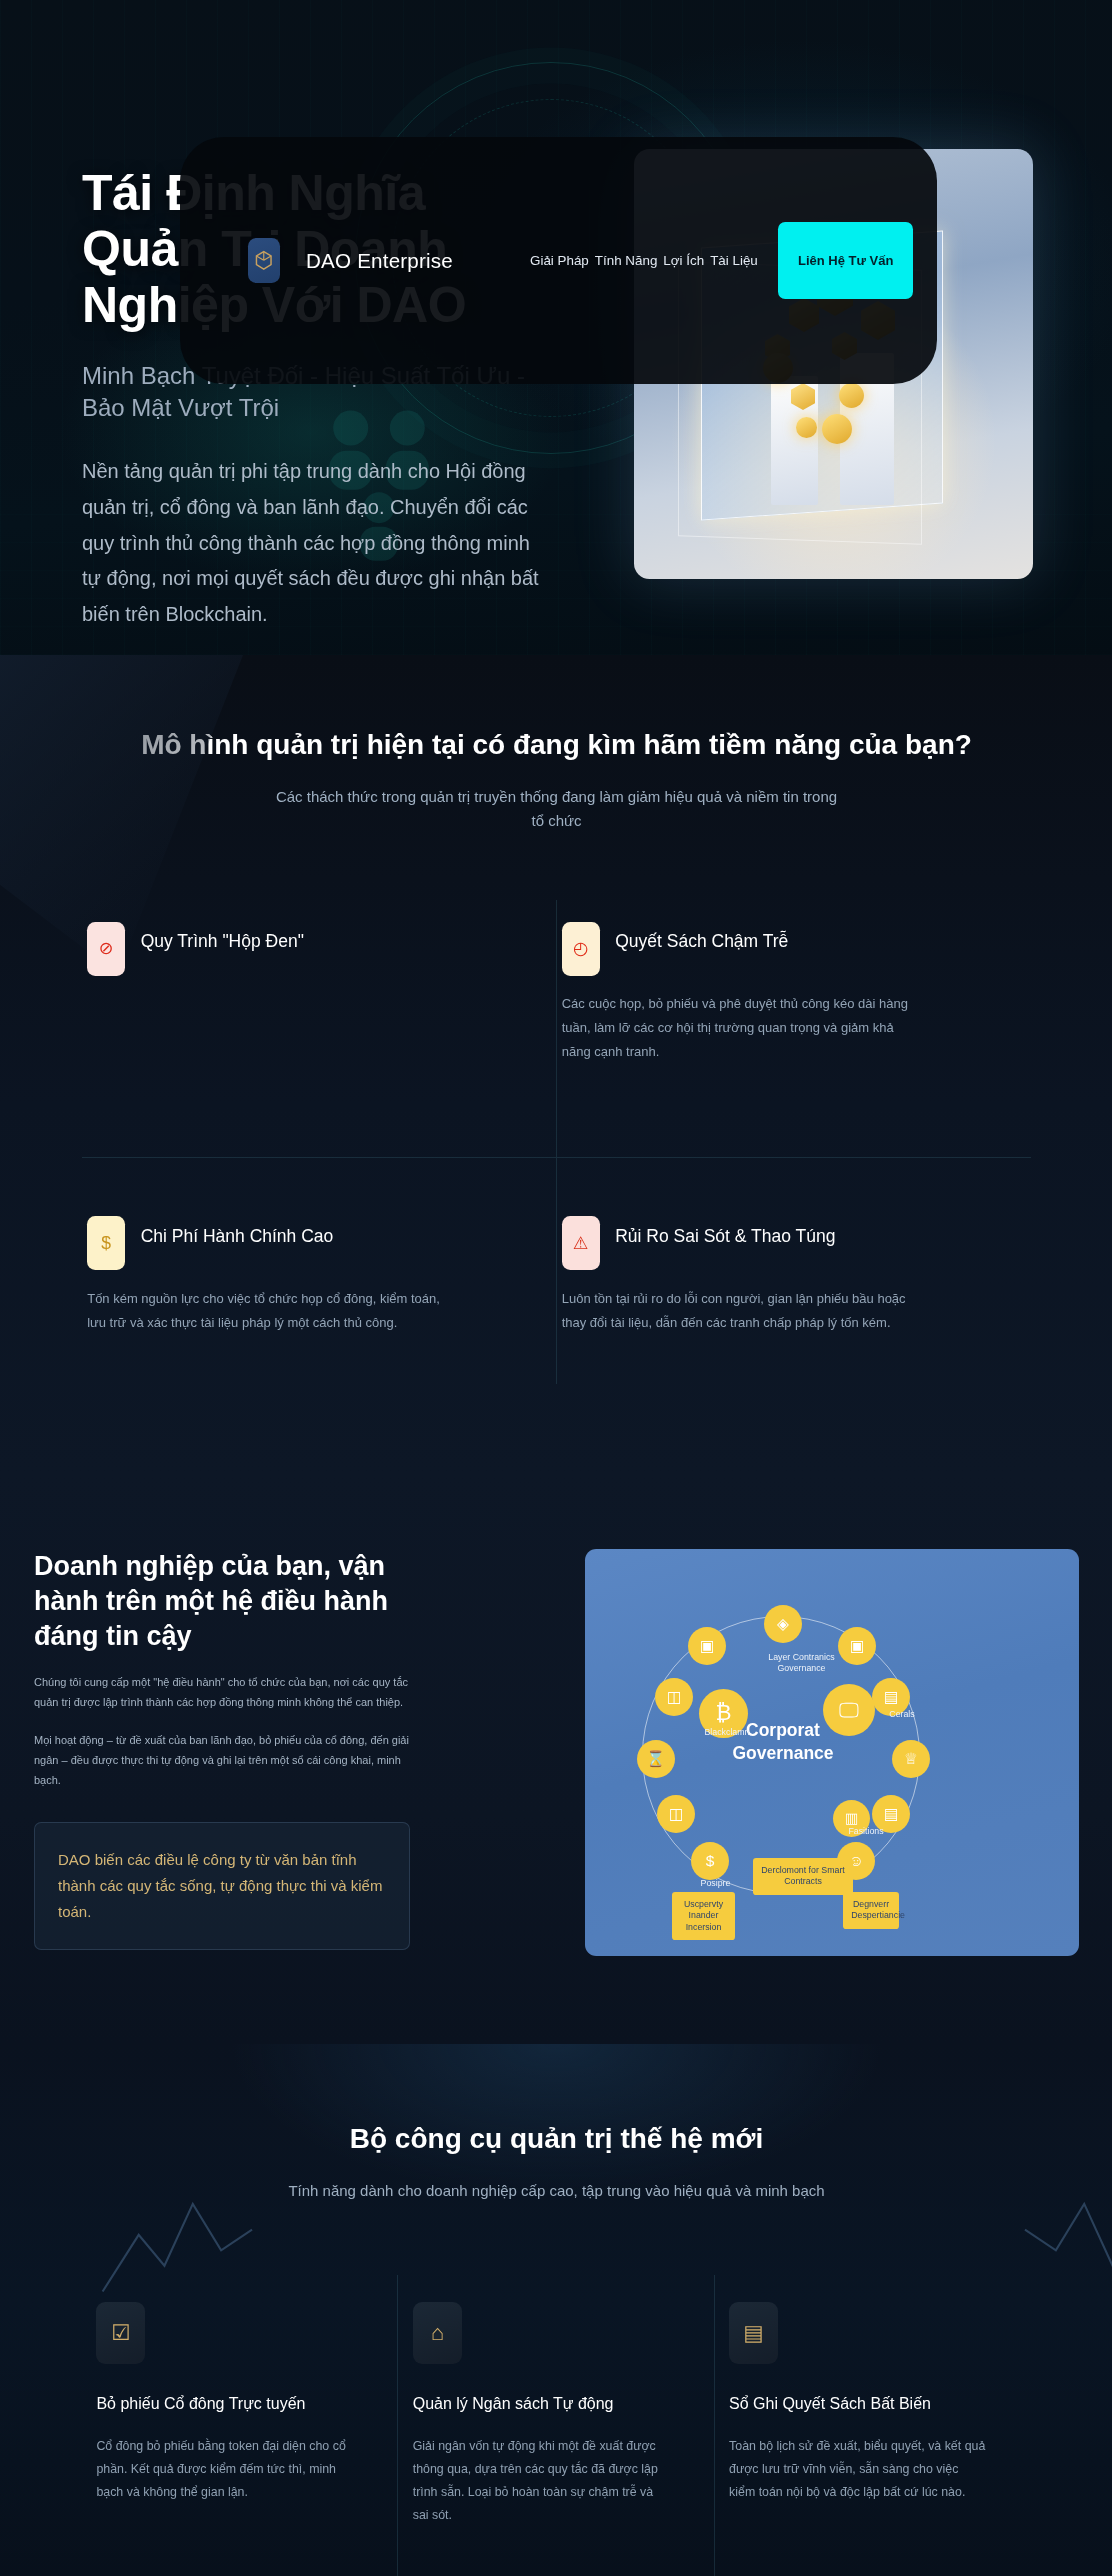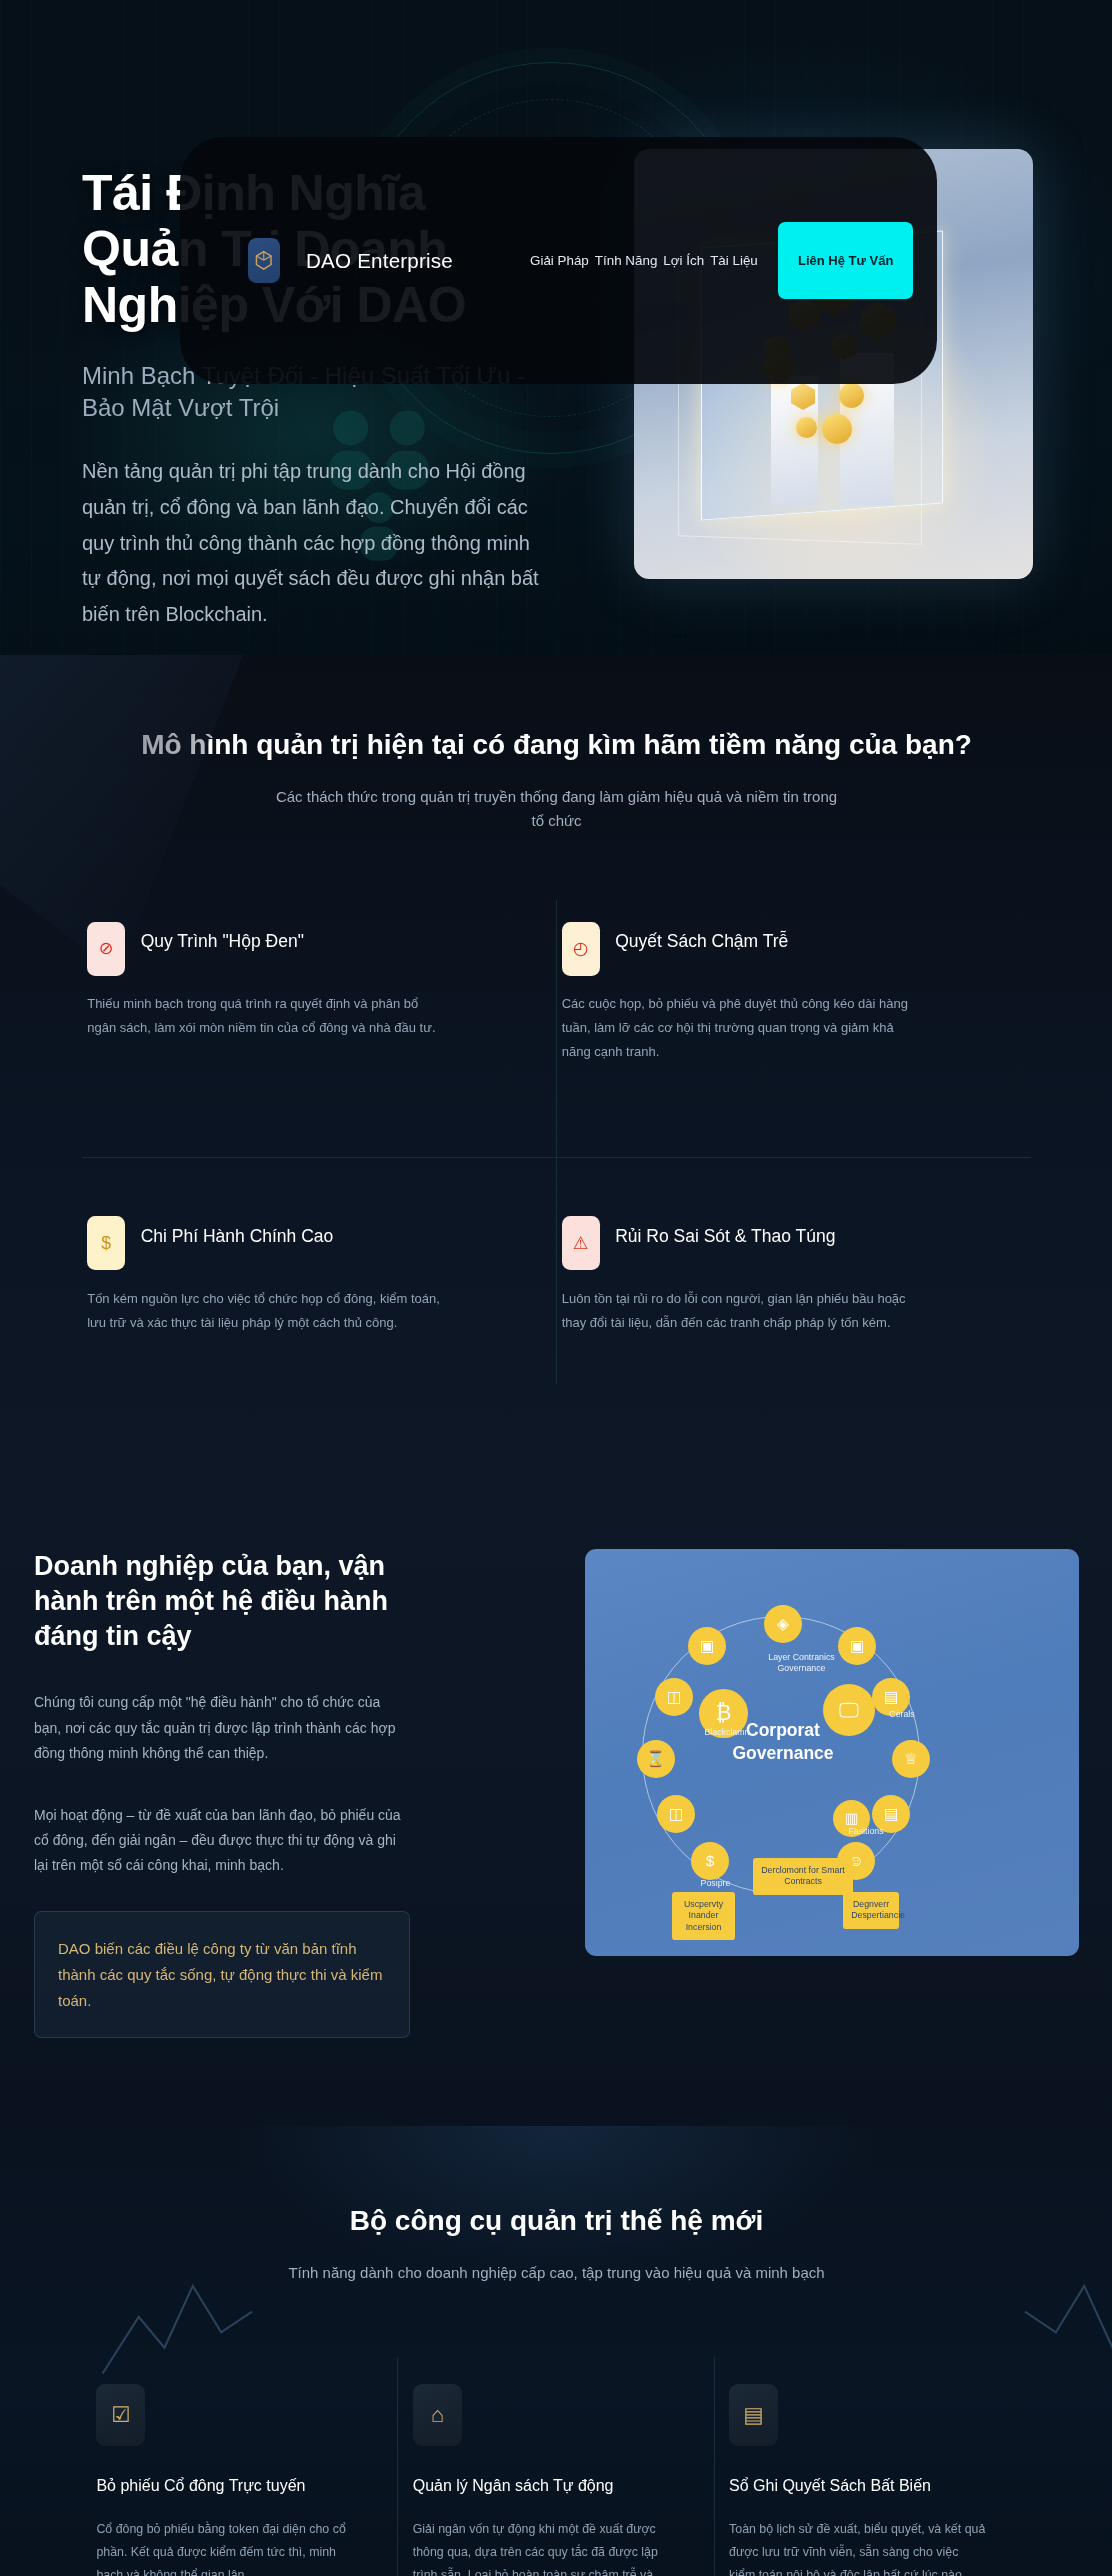--- a/index.html
+++ b/index.html
@@ -171,21 +171,21 @@
   .prob-title{font-size:17.5px;color:#ffffff;padding-top:9.3px;line-height:1.25}
   .prob-desc{margin-top:16.5px;font-size:13px;line-height:1.85;color:#93a4b6;max-width:355px}
 
   
   .solution{
     background:linear-gradient(180deg,#0d1726 0%,#0c1523 60%,#0a121f 100%);
     padding:77px 34px 88px;
     display:grid;grid-template-columns:1fr 1fr;gap:57px;align-items:start;
   }
   .sol-h2{font-size:27px;font-weight:bold;line-height:1.3;color:#fff;max-width:361px}
-  .sol-p{margin-top:36px;font-size:14px;line-height:1.82;color:#a5b4c4;max-width:376px}
+  .sol-p{margin-top:18px;font-size:11px;line-height:1.82;color:#a5b4c4;max-width:376px}
   .sol-note{
     margin-top:32px;padding:24px 23px;border-radius:7.2px;
     background:rgba(26,40,58,.55);border:0.5px solid rgba(80,110,140,.35);
     color:#d4b676;font-size:15px;line-height:1.72;max-width:376px;
   }
   .sol-art{
     width:100%;height:407px;border-radius:11.3px;
     background:linear-gradient(165deg,#5b87c4 0%,#4f7cba 45%,#5580bc 100%);
     position:relative;overflow:hidden;
   }
@@ -315,21 +315,20 @@
   <section class="sec problem">
     <h2 class="sec-title">Mô hình quản trị hiện tại có đang kìm hãm tiềm năng của bạn?</h2>
     <p class="sec-sub">Các thách thức trong quản trị truyền thống đang làm giảm hiệu quả và niềm tin trong tổ chức</p>
 
     <div class="prob-grid">
       <div class="prob-cell">
         <div class="prob-head">
           <span class="prob-ico rose">⊘</span>
           <span class="prob-title">Quy Trình "Hộp Đen"</span>
         </div>
-        <p class="prob-desc">Thiếu minh bạch trong quá trình ra quyết định và phân bổ ngân sách, làm xói mòn niềm tin của cổ đông và nhà đầu tư.</p>
       </div>
       <div class="prob-cell">
         <div class="prob-head">
           <span class="prob-ico cream">◴</span>
           <span class="prob-title">Quyết Sách Chậm Trễ</span>
         </div>
         <p class="prob-desc">Các cuộc họp, bỏ phiếu và phê duyệt thủ công kéo dài hàng tuần, làm lỡ các cơ hội thị trường quan trọng và giảm khả năng cạnh tranh.</p>
       </div>
       <div class="prob-cell">
         <div class="prob-head">

